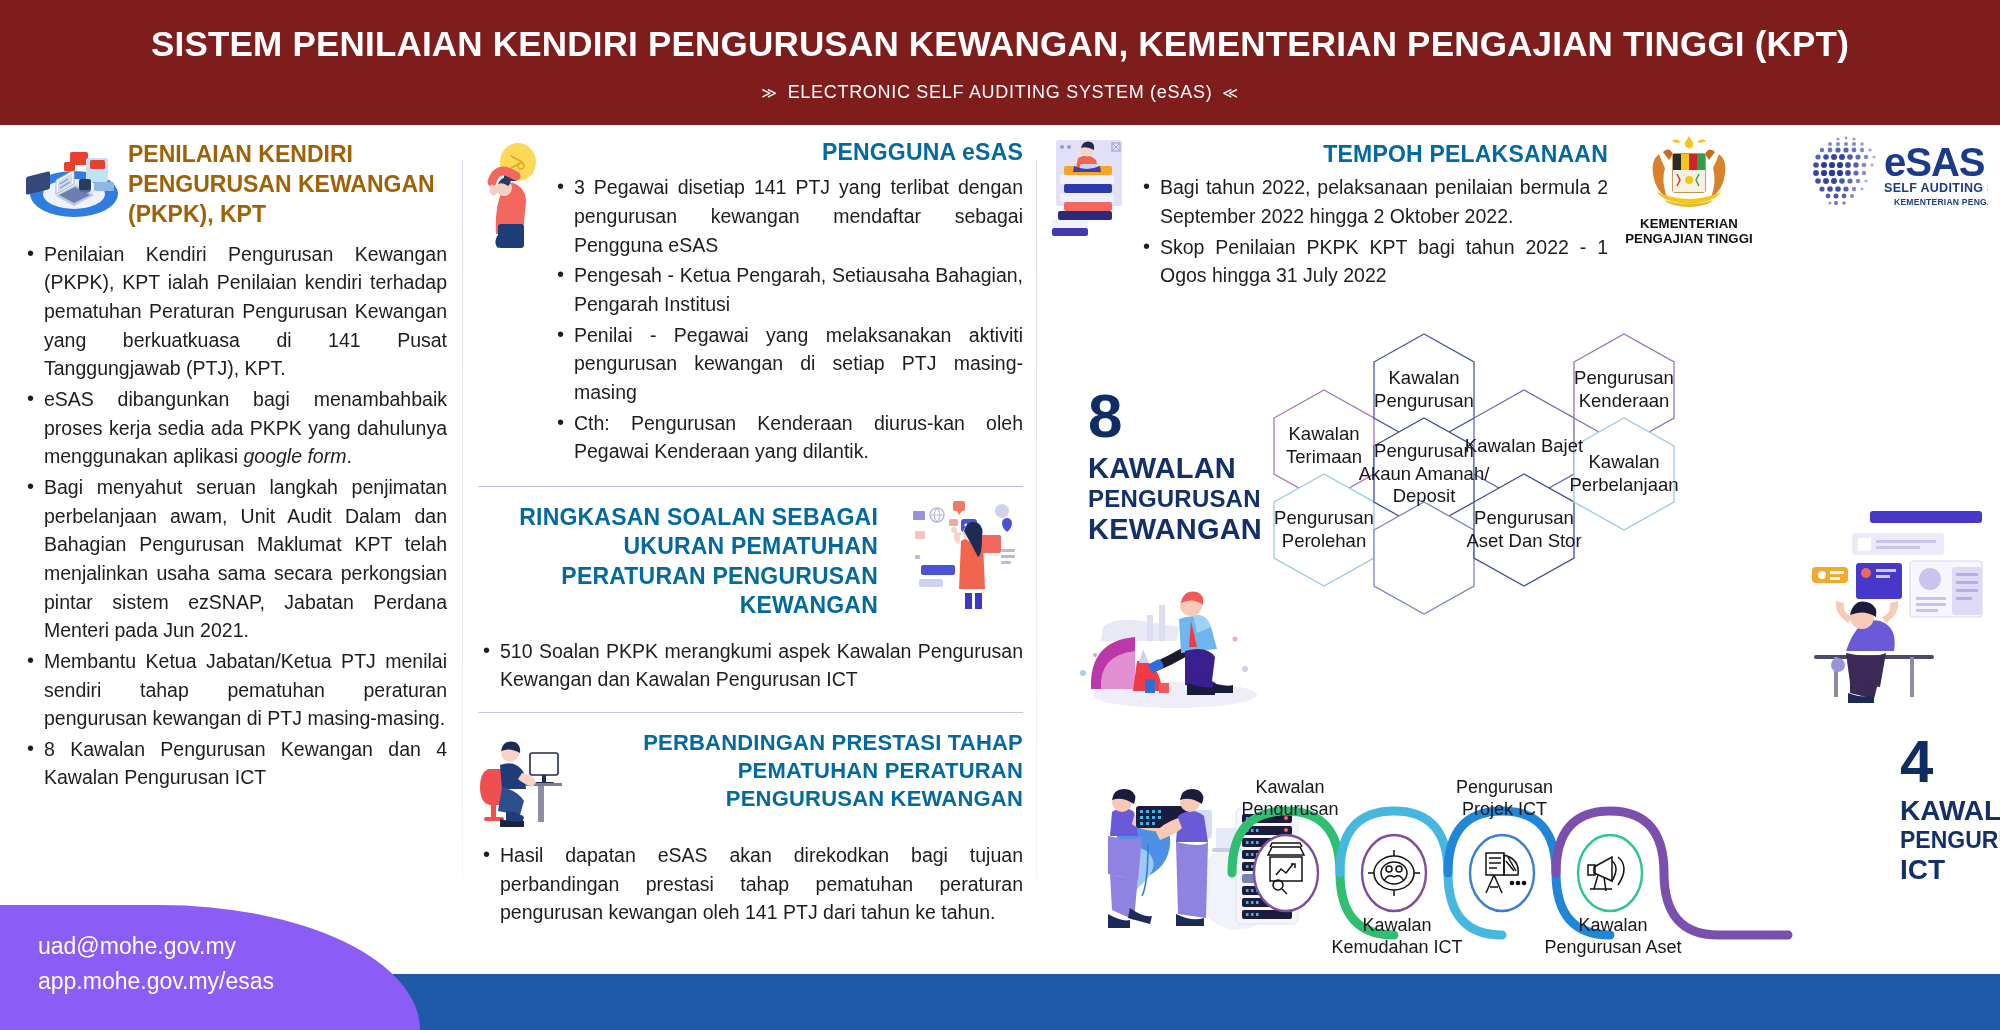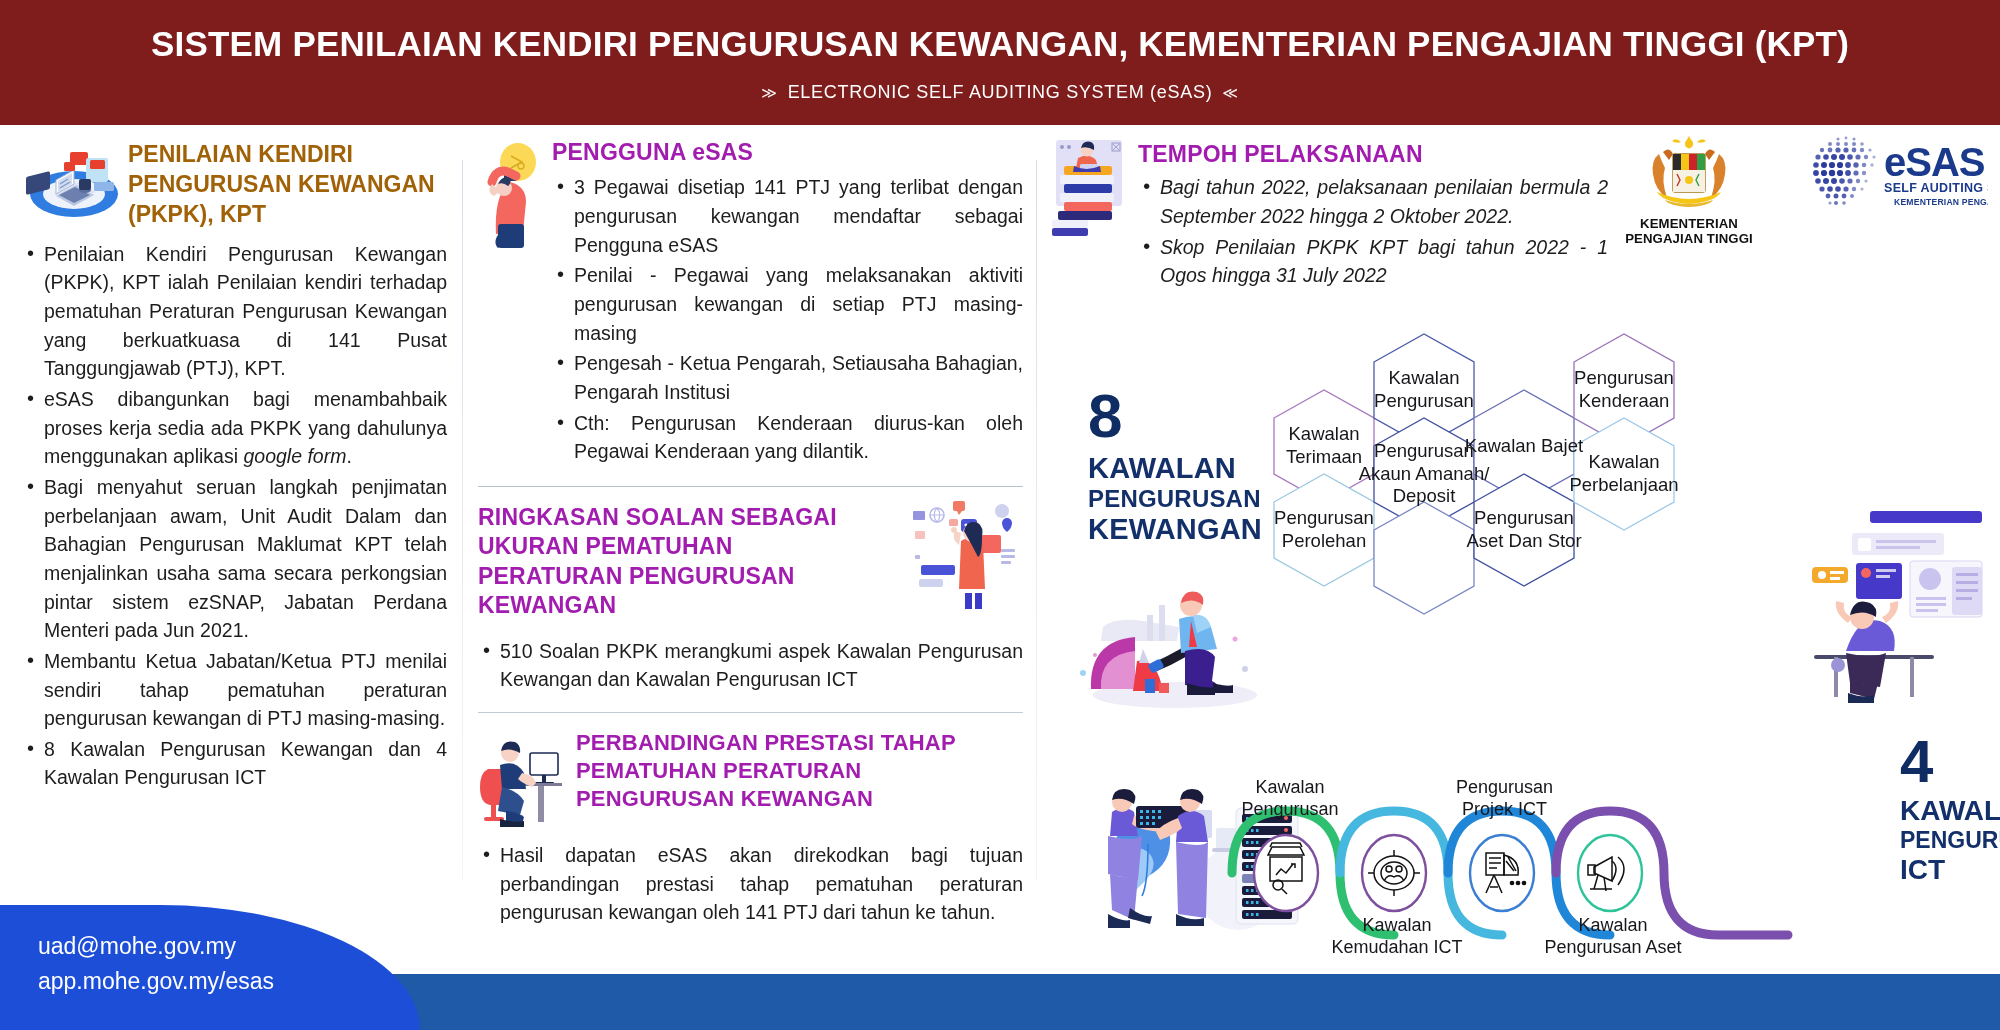--- a/index.html
+++ b/index.html
@@ -37,22 +37,23 @@
   .vdiv {
     position: absolute; top: 160px; width: 1px; height: 720px;
     background: linear-gradient(to bottom, #d8dde7, #e8ebf1 55%, #f4f5f8);
   }
   .vdiv-1 { left: 462px; }
   .vdiv-2 { left: 1036px; }
 
   .hdiv { height: 1px; background: #b8c0cf; margin: 18px 0 16px 0; }
   .hdiv.thin { background: #c3cbd8; }
   .sec-title {
-    color: #a21caf; font-weight: bold; font-size: 23px; line-height: 1.28;
+    color: #0369a1; font-weight: bold; font-size: 23px; line-height: 1.28;
     letter-spacing: .2px;
+    text-align: right;
   }
   .sec-title.sm { font-size: 22px; }
 
   ul.blist { list-style: none; margin-top: 10px; }
   ul.blist > li {
     position: relative; padding-left: 22px; margin-bottom: 2px;
     font-size: 19.5px; line-height: 1.47; color: #1d1d1d;
     text-align: justify; text-justify: inter-word;
   }
   ul.blist > li::before {
@@ -97,21 +98,21 @@
   .ict4 .l2 { font-size: 23px; font-weight:bold; color:#13306a;}
   .ict4 .l3 { font-size: 28px; font-weight:bold; color:#13306a;}
 
   
   .footer-bar {
     position: absolute; left: 0; bottom: 0; width: 2000px; height: 56px;
     background: #1e5aa8;
   }
   .footer-blob {
     position: absolute; left: 0; bottom: 0; width: 420px; height: 125px;
-    background: #1d4ed8;
+    background: #8b5cf6;
     border-top-right-radius: 260px 125px;
   }
   .footer-text { position: absolute; left: 38px; bottom: 32px; color: #fff; font-size: 23px; line-height: 1.5; }
 </style>
 </head>
 <body>
 
 <div id="page">
 
   <div class="header">
@@ -176,22 +177,22 @@
           <path d="M20 46 q4 -9 12 -6 q2 5 -2 8 q-5 -4 -10 -2z" fill="#2b3a63"></path>
           <path d="M14 46 q-6 8 2 12 l6 -5z" fill="#f6cfc4"></path>
           <rect x="20" y="86" width="26" height="24" rx="3" fill="#1d3c78"></rect>
           <path d="M22 94 q-8 10 -2 16 l10 -6z" fill="#1d3c78"></path>
         </svg>
       </div>
       <div style="flex:1;">
         <div class="sec-title">PENGGUNA eSAS</div>
         <ul class="blist" style="margin-top:6px;">
           <li>3 Pegawai disetiap 141 PTJ yang terlibat dengan pengurusan kewangan mendaftar sebagai Pengguna eSAS</li>
+          <li>Pengesah - Ketua Pengarah, Setiausaha Bahagian, Pengarah Institusi</li>
           <li>Penilai - Pegawai yang melaksanakan aktiviti pengurusan kewangan di setiap PTJ masing-masing</li>
-          <li>Pengesah - Ketua Pengarah, Setiausaha Bahagian, Pengarah Institusi</li>
           <li>Cth: Pengurusan Kenderaan diurus-kan oleh Pegawai Kenderaan yang dilantik.</li>
         </ul>
       </div>
     </div>
 
     <div class="hdiv"></div>
 
     <div style="position:relative;">
       <div class="sec-title" style="width:400px;">RINGKASAN SOALAN SEBAGAI UKURAN PEMATUHAN PERATURAN PENGURUSAN KEWANGAN</div>
       <div class="ill" style="position:absolute; right:4px; top:-6px; width:110px; height:112px;">
@@ -279,21 +280,21 @@
           <rect x="2" y="90" width="36" height="8" rx="2" fill="#3f3cb0"></rect>
           <path d="M28 20 q10 -6 18 2 l2 8 l-22 0z" fill="#f0654e"></path>
           <circle cx="37" cy="12" r="6.5" fill="#f7d3c6"></circle>
           <path d="M31 10 q2 -8 10 -6 q4 2 3 8 q-7 -4 -13 -2z" fill="#1d2b55"></path>
           <rect x="30" y="26" width="18" height="6" rx="1.5" fill="#cfd2ee"></rect>
           <path d="M24 28 q12 6 26 0 l1 6 l-28 0z" fill="#3f3cb0"></path>
         </svg>
       </div>
       <div class="rc-text" style="padding-top:2px;">
         <div class="sec-title">TEMPOH PELAKSANAAN</div>
-        <ul class="blist" style="margin-top:4px;font-style:italic;">
+        <ul class="blist" style="margin-top:4px;">
           <li>Bagi tahun 2022, pelaksanaan penilaian bermula 2 September 2022 hingga 2 Oktober 2022.</li>
           <li>Skop Penilaian PKPK KPT bagi tahun 2022 - 1 Ogos hingga 31 July 2022</li>
         </ul>
       </div>
 
       <div class="logos">
         <div class="logo-kpt">
           <svg viewBox="0 0 120 78" width="120" height="78">
             <path d="M60 4 l4 7 l-4 6 l-4 -6z" fill="#f5c518"></path>
             <circle cx="60" cy="12" r="4" fill="#f5c518"></circle>

